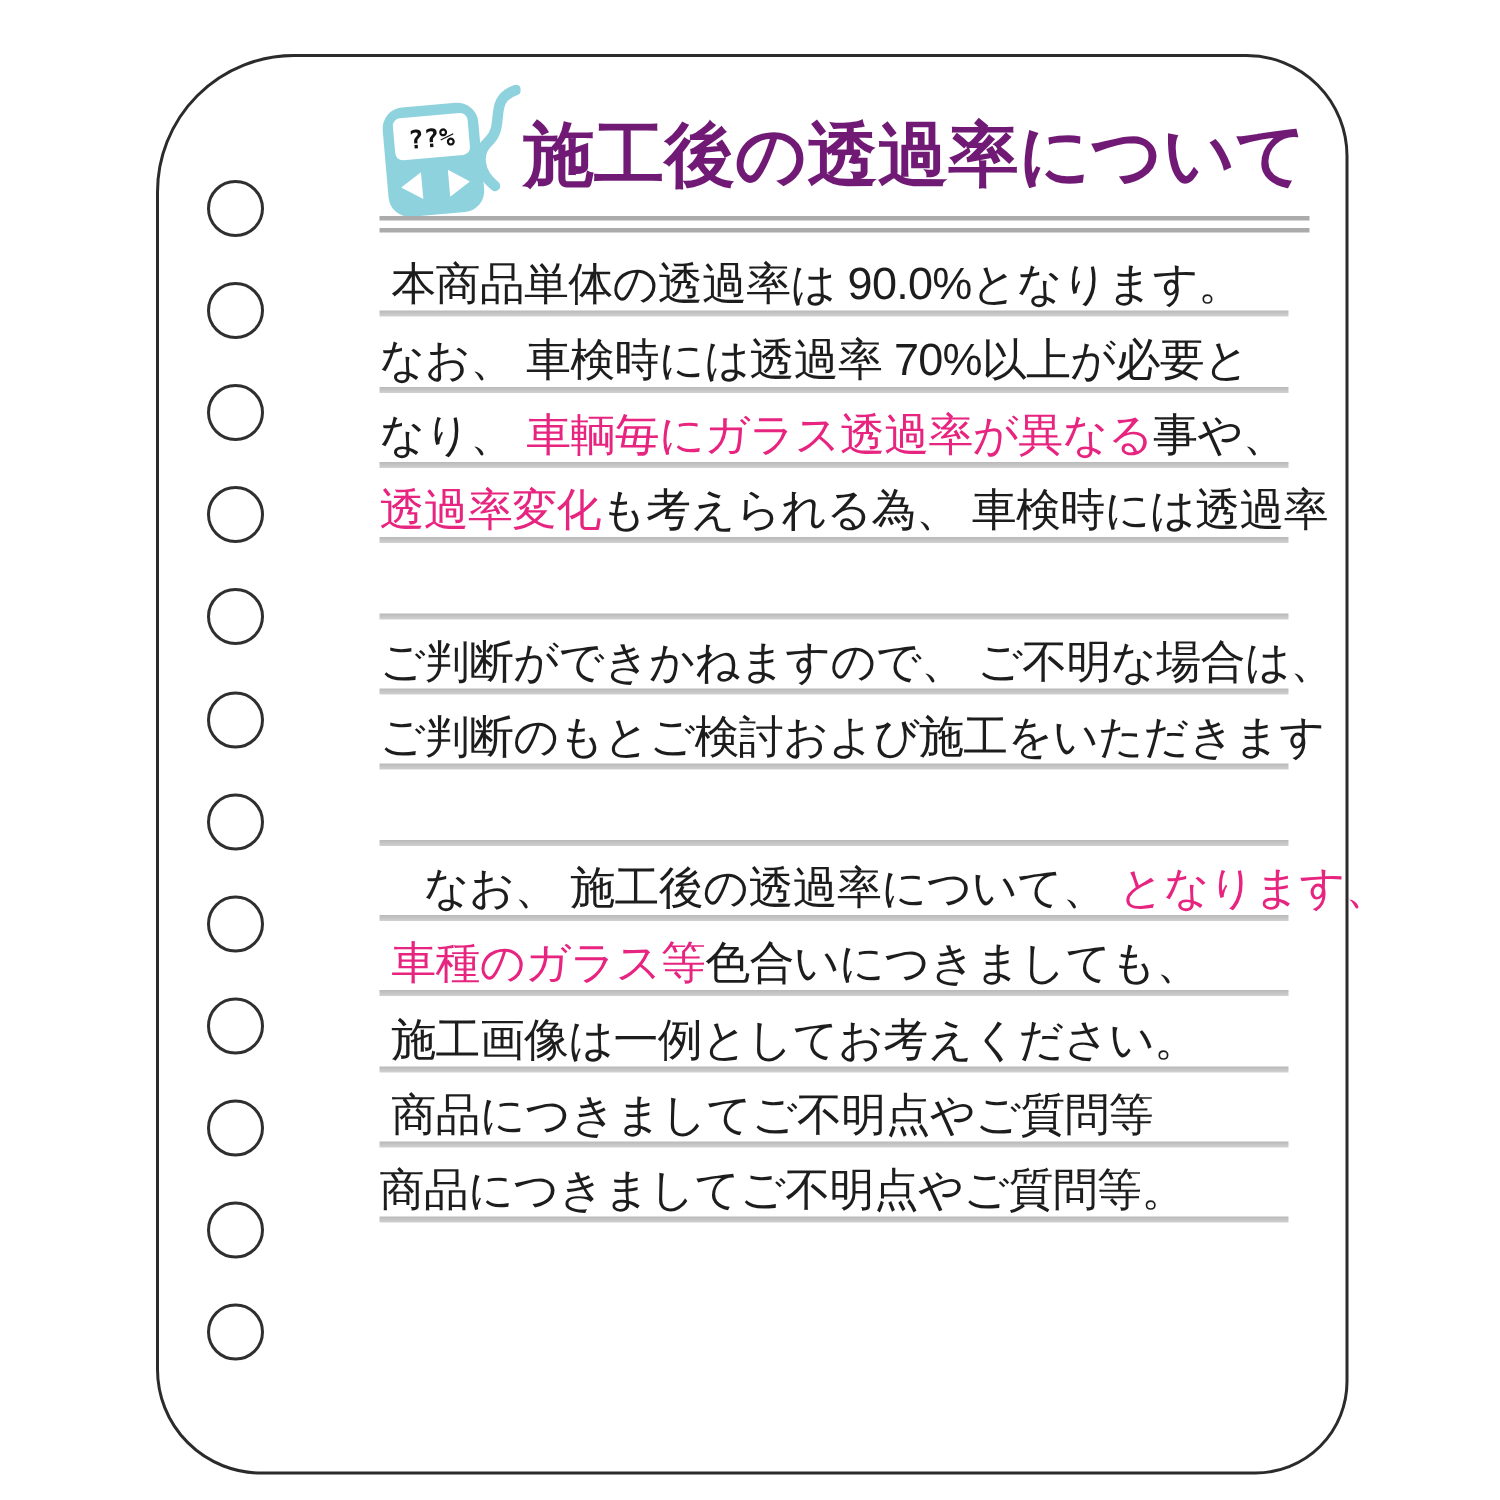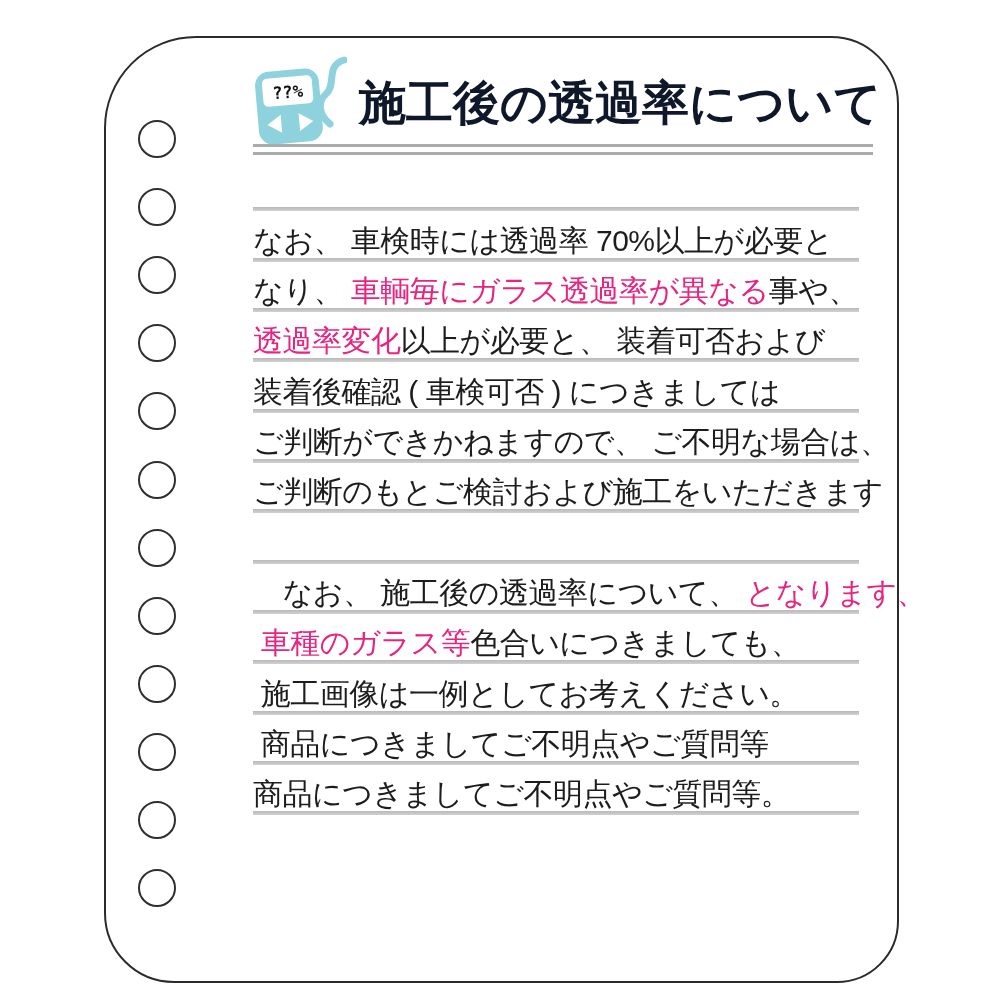--- a/index.html
+++ b/index.html
@@ -13,21 +13,21 @@
     border:2px solid #2b2b2b;border-radius:92px 68px 62px 70px;background:#ffffff;
   }
   .hole{
     position:absolute;left:138px;width:38px;height:38px;border:2px solid #2f2f2f;
     border-radius:50%;background:#ffffff;box-sizing:border-box;
   }
   .header{
     position:absolute;left:247px;top:52px;height:96px;display:flex;align-items:center;
   }
   .page-title{
-    font-size:47px;font-weight:900;color:#0f172a;letter-spacing:0px;margin-left:12px;margin-top:6px;
+    font-size:47px;font-weight:900;color:#701a75;letter-spacing:0px;margin-left:2px;margin-top:6px;
     white-space:nowrap;
   }
   .title-rules{position:absolute;left:253px;top:144px;width:620px;}
   .title-rule{height:3px;background:#ababab;margin-bottom:5px;}
   .body-text{position:absolute;left:253px;top:163px;width:606px;}
   .text-line{position:relative;height:50.35px;}
   .line-text{
     position:absolute;left:0;bottom:8px;white-space:pre;font-size:30px;font-weight:500;
     color:var(--ink);letter-spacing:-0.5px;line-height:1;
   }
@@ -72,36 +72,36 @@
   <div class="page-title">施工後の透過率について</div>
 </div>
 
 <div class="title-rules">
   <div class="title-rule"></div>
   <div class="title-rule"></div>
 </div>
 
 <div class="body-text">
     <div class="text-line">
+      <div class="line-text"><span> 本商品単体の透過率は 90.0%となります。</span></div>
       <div class="rule"></div>
     </div>
     <div class="text-line">
       <div class="line-text"><span>なお、 車検時には透過率 70%以上が必要と</span></div>
       <div class="rule"></div>
     </div>
     <div class="text-line">
       <div class="line-text"><span>なり、 </span><span class="pink">車輌毎にガラス透過率が異なる</span><span>事や、</span></div>
       <div class="rule"></div>
     </div>
     <div class="text-line">
-      <div class="line-text"><span class="pink">透過率変化</span><span>以上が必要と、 装着可否および</span></div>
+      <div class="line-text"><span class="pink">透過率変化</span><span>も考えられる為、 車検時には透過率</span></div>
       <div class="rule"></div>
     </div>
     <div class="text-line">
-      <div class="line-text"><span>装着後確認 ( 車検可否 ) につきましては</span></div>
       <div class="rule"></div>
     </div>
     <div class="text-line">
       <div class="line-text"><span>ご判断ができかねますので、 ご不明な場合は、</span></div>
       <div class="rule"></div>
     </div>
     <div class="text-line">
       <div class="line-text"><span>ご判断のもとご検討および施工をいただきます</span></div>
       <div class="rule"></div>
     </div>

